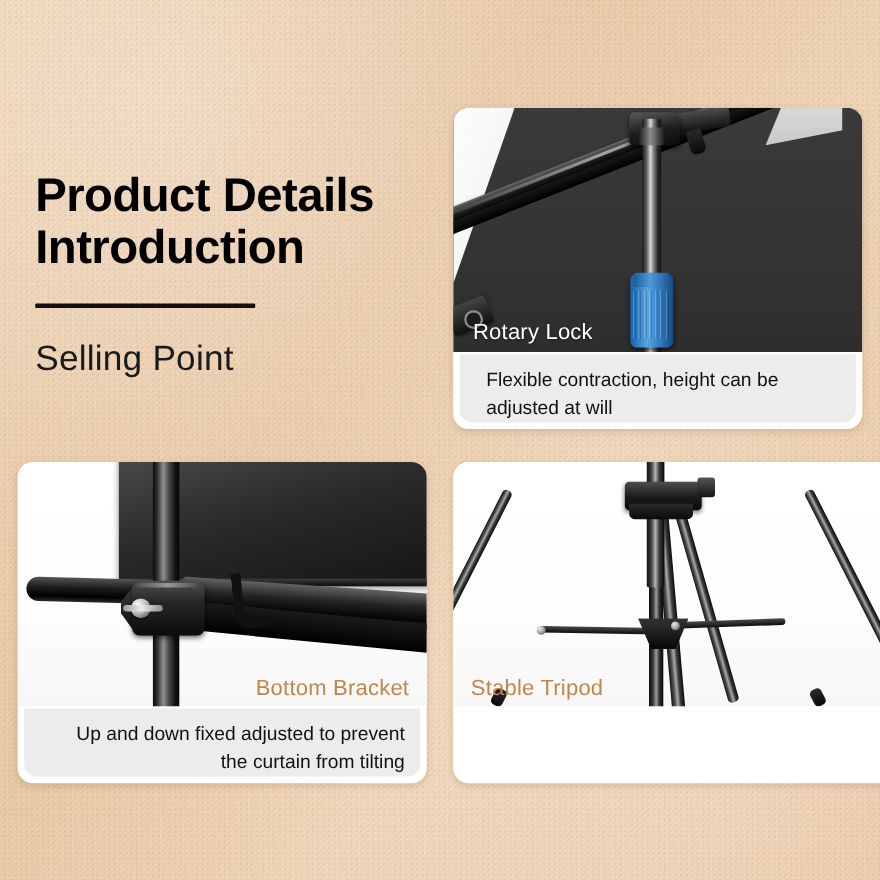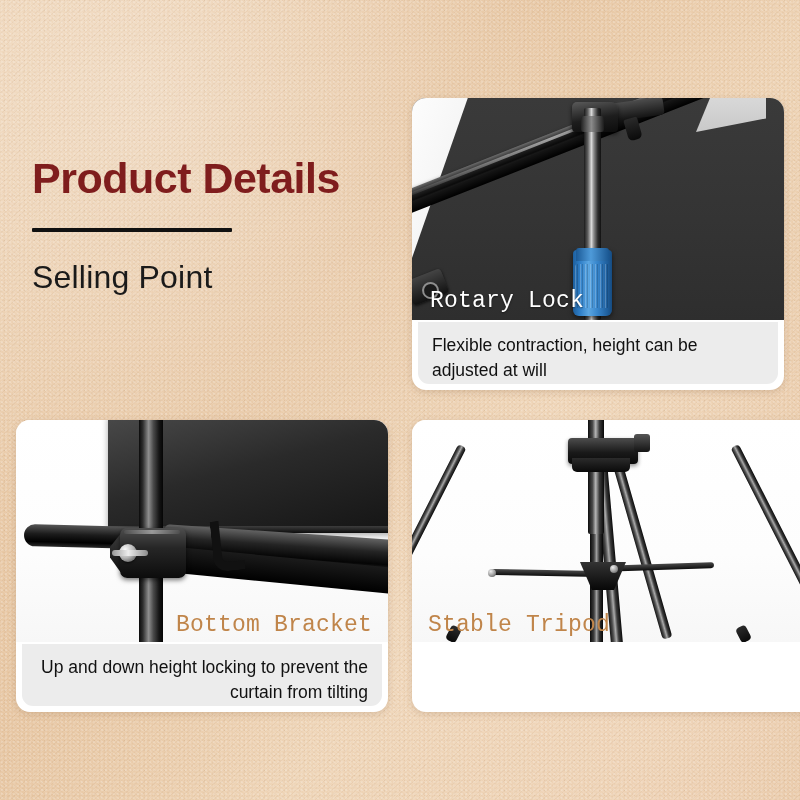--- a/index.html
+++ b/index.html
@@ -29,21 +29,21 @@
     background-image:
       radial-gradient(rgba(255,255,255,.55) .7px,rgba(0,0,0,0) .9px),
       radial-gradient(rgba(155,112,70,.35) .6px,rgba(0,0,0,0) .9px);
     background-size:4px 4px,5px 5px;
     background-position:0 0,2px 3px;
   }
 
   
   #headline{position:absolute;left:32px;top:155px;width:370px;}
   #headline .h1{
-    font-size:43px;font-weight:bold;color:#7f1d1d;
+    font-size:43px;font-weight:bold;color:#000000;
     line-height:1.10;letter-spacing:-0.5px;white-space:nowrap;
   }
   #headline .rule{
     width:200px;height:4px;background:#111;margin:26px 0 0 0;border-radius:1px;
   }
   #headline .sub{
     margin-top:27px;font-size:32px;color:#1a1a1a;letter-spacing:.2px;
   }
 
   
@@ -51,32 +51,32 @@
         box-shadow:0 2px 7px rgba(120,80,45,.20);}
   #card-rotary{left:412px;top:98px;width:372px;height:292px;}
   #card-bracket{left:16px;top:420px;width:372px;height:292px;}
   #card-tripod{left:412px;top:420px;width:420px;height:292px;}
 
   .photo{position:absolute;left:0;top:0;right:0;height:222px;overflow:hidden;}
   .photo.dark{background:linear-gradient(180deg,#3a3a3a 0%,#343434 55%,#2e2e2e 100%);}
   .photo.light{background:linear-gradient(180deg,#ffffff 0%,#fdfdfd 60%,#f7f7f7 100%);}
 
   .title{
-    position:absolute;z-index:6;font-size:23px;font-weight:500;
-    letter-spacing:.2px;white-space:nowrap;font-family:Liberation Mono, monospace;
+    position:absolute;z-index:6;font-size:20px;font-weight:500;
+    letter-spacing:.2px;white-space:nowrap;
   }
   .title.white{color:#fff;left:18px;bottom:6px;text-shadow:0 1px 2px rgba(0,0,0,.5);}
   .title.tan{color:#c0854a;}
   #t-bracket{right:16px;bottom:4px;}
   #t-tripod{left:16px;bottom:4px;}
 
   .caption{
     position:absolute;left:6px;right:6px;bottom:6px;top:224px;
     background:#ececec;border-radius:0 0 11px 11px;
-    padding:11px 14px 0 14px;box-sizing:border-box;
+    padding:11px 14px 0 24px;box-sizing:border-box;
     font-size:17.5px;line-height:1.42;color:#111;
   }
   .caption.right{text-align:right;}
 
   
   
   #rl-bar{
     position:absolute;left:-14px;top:96px;width:330px;height:16px;
     background:linear-gradient(180deg,#6b6b6b 0%,#222 38%,#0b0b0b 72%,#303030 100%);
     transform:rotate(-21.5deg);transform-origin:left center;border-radius:3px;
@@ -273,20 +273,21 @@
   #tp-f1{left:36px;top:206px;transform:rotate(27deg);}
   #tp-f2{left:326px;top:206px;transform:rotate(-27deg);}
 </style>
 </head>
 <body>
 
 <div id="bg"></div>
 
 <div id="headline">
   <div class="h1">Product Details</div>
+  <div class="h1">Introduction</div>
   <div class="rule"></div>
   <div class="sub">Selling Point</div>
 </div>
 
 <div class="card" id="card-rotary">
   <div class="photo dark">
     <div id="rl-white"></div>
     <div id="rl-white2"></div>
     <div id="rl-bar"></div>
     <div id="rl-bar2"></div>
@@ -315,21 +316,21 @@
     <div id="bb-barR2"></div>
     <div id="bb-hook"></div>
     <div id="bb-pole"></div>
     <div id="bb-clamp-ear"></div>
     <div id="bb-clamp"></div>
     <div id="bb-clamp-hi"></div>
     <div id="bb-screw"></div>
     <div id="bb-wing"></div>
     <div class="title tan" id="t-bracket">Bottom Bracket</div>
   </div>
-  <div class="caption right">Up and down height locking to prevent the curtain from tilting</div>
+  <div class="caption right">Up and down fixed adjusted to prevent the curtain from tilting</div>
 </div>
 
 <div class="card" id="card-tripod">
   <div class="photo light">
     <div class="leg" id="tp-legL"></div>
     <div class="leg" id="tp-legR"></div>
     <div class="leg" id="tp-legC2"></div>
     <div class="leg" id="tp-legC"></div>
     <div id="tp-col2"></div>
     <div id="tp-col"></div>

